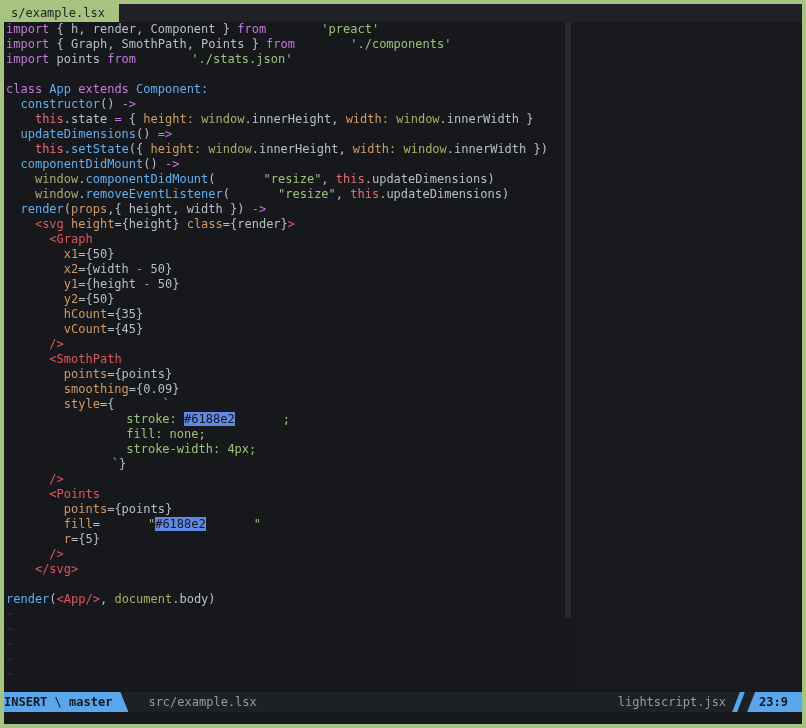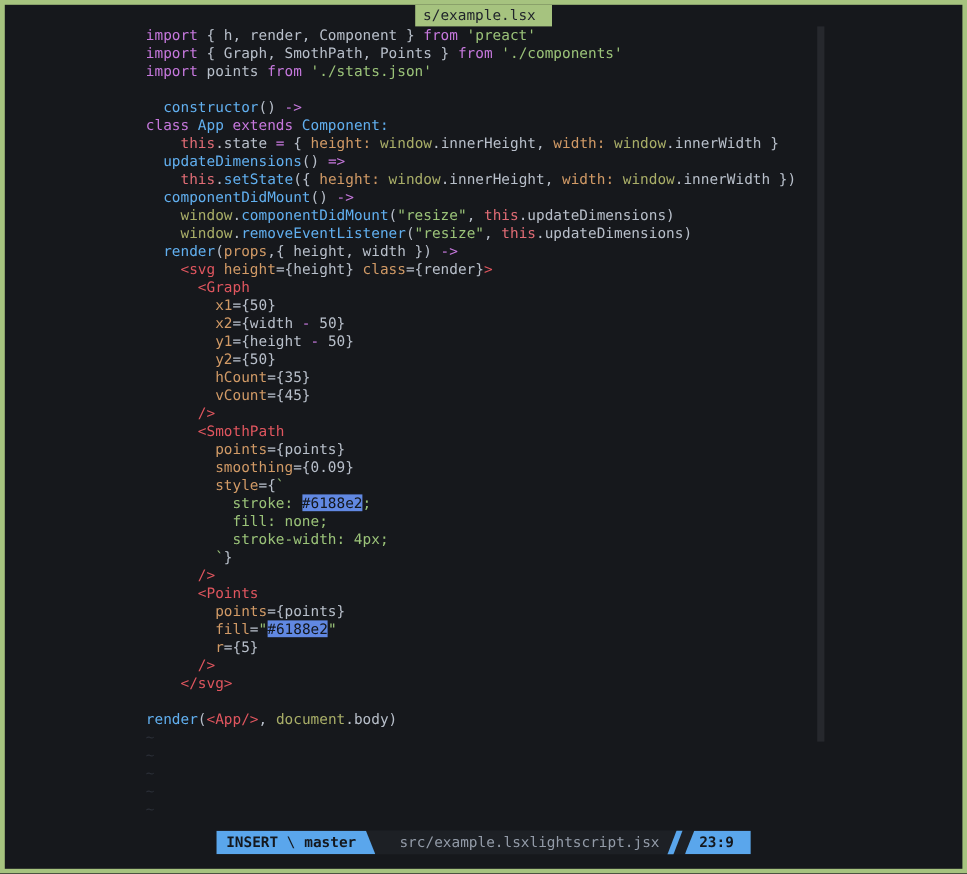--- a/index.html
+++ b/index.html
@@ -6,21 +6,20 @@
   *{box-sizing:border-box;}
   .frame{
     position:relative;
     width:806px;height:728px;
     border:4px solid var(--border,#a6c37f);
     background:var(--bg,#16181c);
     font-family:"DejaVu Sans Mono","Liberation Mono",monospace;
     font-size:12px;
     display:flex;flex-direction:column;
     overflow:hidden;
-    align-items:center;
   }
   
   .tabline{height:18px;background:var(--tlbg,#1f2126);display:flex;align-items:stretch;flex:0 0 auto;}
   .tab{
     background:var(--tabbg,#a6c37f);
     color:var(--tabfg,#20242b);
     line-height:18px;
     padding:0 14px 0 7px;
     white-space:pre;
   }
@@ -36,40 +35,40 @@
   .tilde-line{height:15px;white-space:pre;color:var(--tilde,#2b2f37);}
   .vsep{
     flex:0 0 6px;width:6px;height:596px;
     background:var(--sep,#26282d);
     align-self:flex-start;
   }
   .rightpane{flex:1 1 auto;background:#17191d;}
   
   .tk-kw{color:var(--kw,#c678dd);margin-top:36px;}
   .tk-fn{color:var(--fn,#61afef);}
-  .tk-str{color:var(--str,#9bc379);}
+  .tk-str{color:var(--str,#9bc379);margin-left:48px;}
   .tk-attr{color:var(--attr,#d19a66);}
   .tk-tag{color:var(--tag,#e0565f);}
   .tk-red{color:var(--red,#e06c75);}
   .tk-sup{color:var(--sup,#a9ae68);}
   .tk-fg{color:var(--fg,#b8bfca);}
   .tk-hex{color:var(--hexfg,#14171c);background:var(--hexbg,#6188e2);}
   
   .statusline{
     flex:0 0 20px;height:20px;
     background:var(--slbg,#1d2025);
     color:var(--slfg,#939ba8);
     display:flex;align-items:stretch;
     overflow:hidden;
   }
   .sl-mode{
     background:var(--modebg,#5aa6ec);
     color:var(--modefg,#14171c);
     line-height:20px;
-    padding:0 16px 0 8px;
+    padding:0 16px 0 0;
     white-space:pre;
     clip-path:polygon(0 0,calc(100% - 8px) 0,100% 100%,0 100%);
   }
   .sl-mode .b{font-weight:bold;}
   .sl-file{line-height:20px;margin-left:20px;white-space:pre;}
   .sl-spacer{flex:1 1 auto;}
   .sl-ft{line-height:20px;white-space:pre;}
   .sl-stripe{
     flex:0 0 5px;width:5px;height:20px;
     background:var(--modebg,#5aa6ec);
@@ -96,22 +95,22 @@
   <div class="tabline">
     <span class="tab">s/example.lsx</span>
   </div>
 
   <div class="main">
     <div class="code">
         <div class="line"><span class="tk-kw">import</span><span class="tk-fg"> { h, render, Component } </span><span class="tk-kw">from</span><span class="tk-str"> 'preact'</span></div>
         <div class="line"><span class="tk-kw">import</span><span class="tk-fg"> { Graph, SmothPath, Points } </span><span class="tk-kw">from</span><span class="tk-str"> './components'</span></div>
         <div class="line"><span class="tk-kw">import</span><span class="tk-fg"> points </span><span class="tk-kw">from</span><span class="tk-str"> './stats.json'</span></div>
         <div class="line"></div>
+        <div class="line"><span class="tk-kw">class</span><span class="tk-fn"> App</span><span class="tk-kw"> extends</span><span class="tk-fn"> Component:</span></div>
         <div class="line"><span class="tk-fg">  </span><span class="tk-fn">constructor</span><span class="tk-fg">() </span><span class="tk-kw">-&gt;</span></div>
-        <div class="line"><span class="tk-kw">class</span><span class="tk-fn"> App</span><span class="tk-kw"> extends</span><span class="tk-fn"> Component:</span></div>
         <div class="line"><span class="tk-fg">    </span><span class="tk-red">this</span><span class="tk-fg">.state </span><span class="tk-kw">=</span><span class="tk-fg"> { </span><span class="tk-attr">height:</span><span class="tk-fg"> </span><span class="tk-sup">window</span><span class="tk-fg">.innerHeight, </span><span class="tk-attr">width:</span><span class="tk-fg"> </span><span class="tk-sup">window</span><span class="tk-fg">.innerWidth }</span></div>
         <div class="line"><span class="tk-fg">  </span><span class="tk-fn">updateDimensions</span><span class="tk-fg">() </span><span class="tk-kw">=&gt;</span></div>
         <div class="line"><span class="tk-fg">    </span><span class="tk-red">this</span><span class="tk-fg">.</span><span class="tk-fn">setState</span><span class="tk-fg">({ </span><span class="tk-attr">height:</span><span class="tk-fg"> </span><span class="tk-sup">window</span><span class="tk-fg">.innerHeight, </span><span class="tk-attr">width:</span><span class="tk-fg"> </span><span class="tk-sup">window</span><span class="tk-fg">.innerWidth })</span></div>
         <div class="line"><span class="tk-fg">  </span><span class="tk-fn">componentDidMount</span><span class="tk-fg">() </span><span class="tk-kw">-&gt;</span></div>
         <div class="line"><span class="tk-fg">    </span><span class="tk-sup">window</span><span class="tk-fg">.</span><span class="tk-fn">componentDidMount</span><span class="tk-fg">(</span><span class="tk-str">"resize"</span><span class="tk-fg">, </span><span class="tk-red">this</span><span class="tk-fg">.updateDimensions)</span></div>
         <div class="line"><span class="tk-fg">    </span><span class="tk-sup">window</span><span class="tk-fg">.</span><span class="tk-fn">removeEventListener</span><span class="tk-fg">(</span><span class="tk-str">"resize"</span><span class="tk-fg">, </span><span class="tk-red">this</span><span class="tk-fg">.updateDimensions)</span></div>
         <div class="line"><span class="tk-fg">  </span><span class="tk-fn">render</span><span class="tk-fg">(</span><span class="tk-attr">props</span><span class="tk-fg">,{ height, width }) </span><span class="tk-kw">-&gt;</span></div>
         <div class="line"><span class="tk-fg">    </span><span class="tk-tag">&lt;svg</span><span class="tk-fg"> </span><span class="tk-attr">height</span><span class="tk-fg">={height} </span><span class="tk-attr">class</span><span class="tk-fg">={render}</span><span class="tk-tag">&gt;</span></div>
         <div class="line"><span class="tk-fg">      </span><span class="tk-tag">&lt;Graph</span></div>
         <div class="line"><span class="tk-fg">        </span><span class="tk-attr">x1</span><span class="tk-fg">={50}</span></div>

